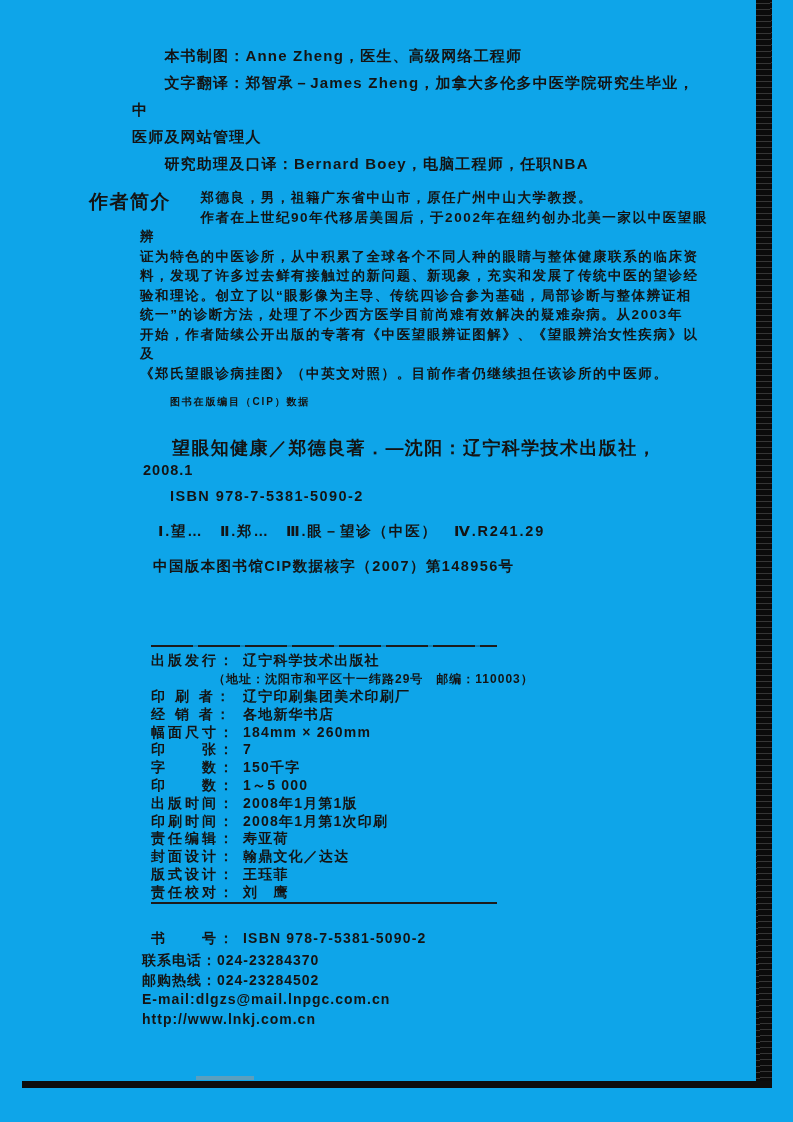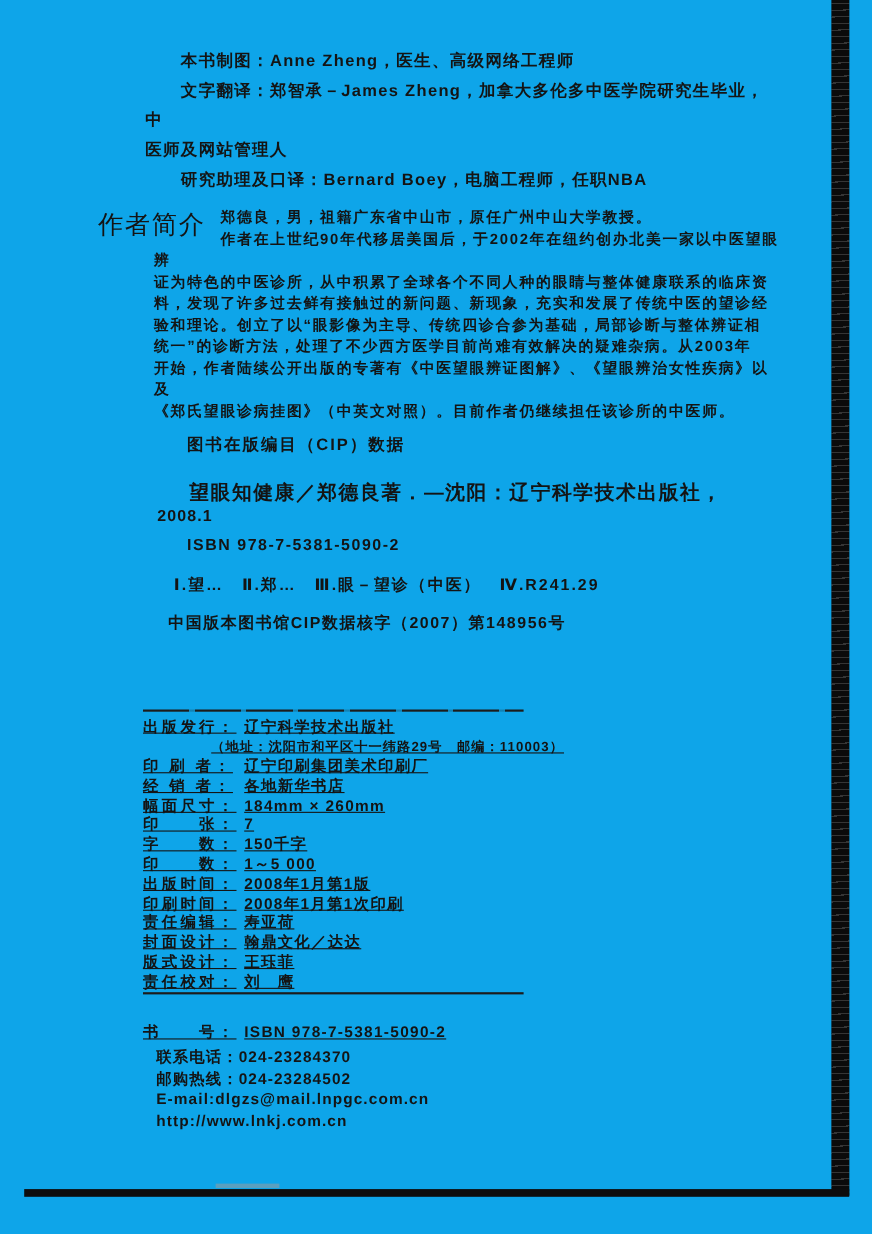--- a/index.html
+++ b/index.html
@@ -14,38 +14,38 @@
   }
   
   .credits{
     position:absolute;left:132px;top:42px;width:575px;
     font-size:15px;font-weight:600;line-height:27px;
     letter-spacing:1.2px;white-space:pre-line;
   }
   
   .author-label{
     position:absolute;left:89px;top:189px;
-    font-size:23px;font-weight:400;letter-spacing:1.5px;
+    font-size:19px;font-weight:700;letter-spacing:1.5px;
   }
   .author-body{
     position:absolute;left:140px;top:188px;width:570px;
     font-size:13.5px;font-weight:600;line-height:19.5px;
     letter-spacing:1.6px;white-space:pre-line;
   }
   
   .cip{position:absolute;left:143px;top:395px;width:480px;font-weight:600;}
   .cip div{position:absolute;white-space:pre;}
-  .cip-heading{left:27px;top:0;font-size:15px;font-weight:700;letter-spacing:1.8px;}
+  .cip-heading{left:27px;top:0;font-size:10px;font-weight:700;letter-spacing:1.8px;}
   .cip-title{left:29px;top:41px;font-size:18px;letter-spacing:1.4px;}
   .cip-year{left:0;top:67px;font-size:14.5px;letter-spacing:1px;}
   .cip-isbn{left:27px;top:93px;font-size:14.5px;letter-spacing:1.4px;}
   .cip-class{left:15px;top:127px;font-size:14.5px;letter-spacing:1.8px;}
   .cip-registry{left:10px;top:162px;font-size:14.5px;letter-spacing:1.4px;}
   
-  .pub{position:absolute;left:130px;top:645px;width:352px;font-size:14px;font-weight:600;text-decoration:underline;}
+  .pub{position:absolute;left:151px;top:645px;width:352px;font-size:14px;font-weight:600;}
   .rule{
     height:0;border-top:2px solid #1c1c1c;width:346px;
   }
   .rule.dashy{
     border:none;height:2px;
     background:repeating-linear-gradient(90deg,#1c1c1c 0 42px,rgba(28,28,28,.25) 42px 47px);
   }
   .pub .row{display:flex;align-items:baseline;line-height:17.8px;white-space:pre;}
   .pub .row.first{line-height:22px;margin-top:2px;}
   .pub .row.price{line-height:20px;margin-top:24px;}

